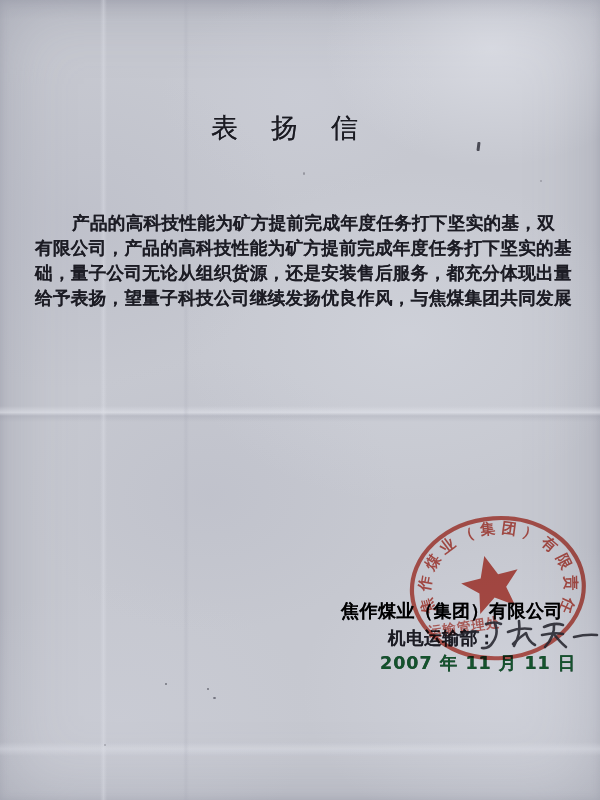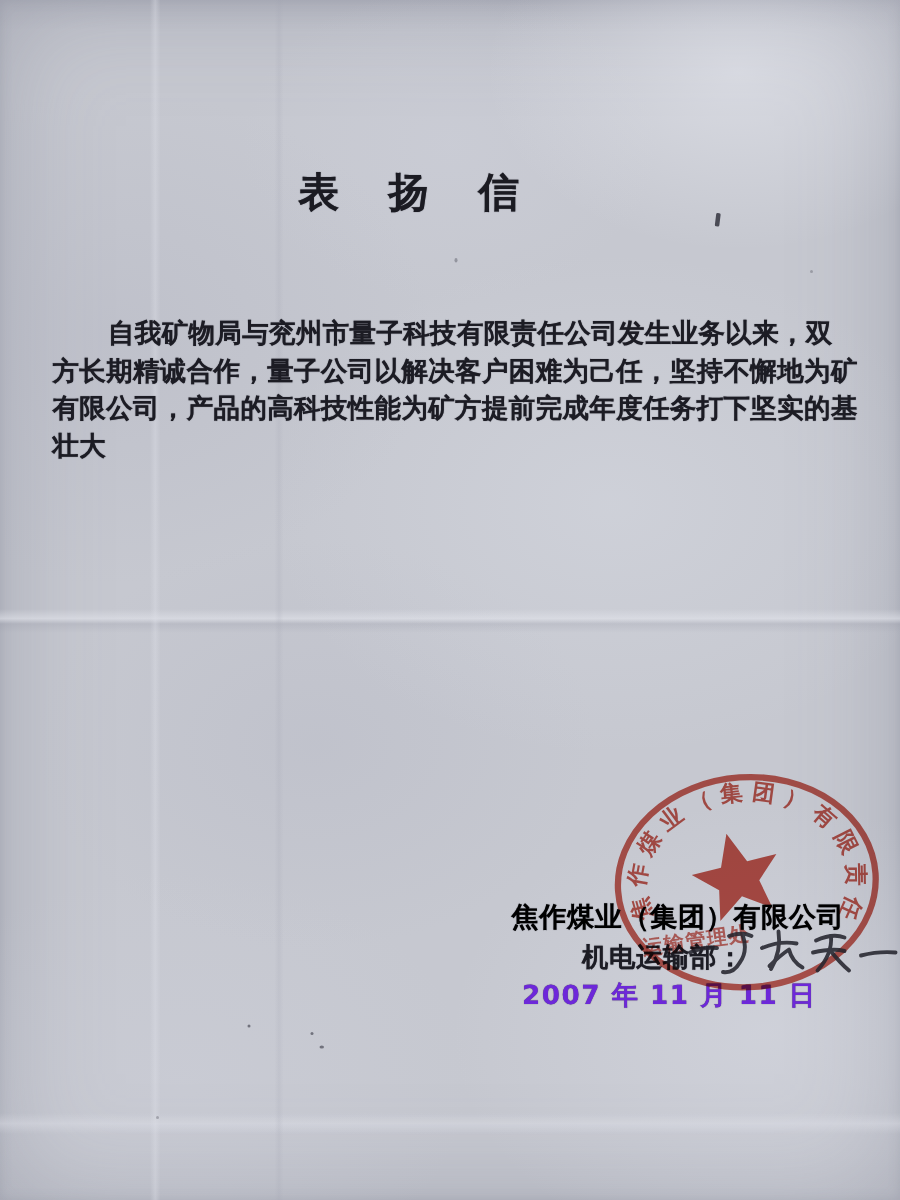--- a/index.html
+++ b/index.html
@@ -28,39 +28,39 @@
   .crease-v1{position:absolute;top:0;bottom:0;left:100px;width:7px;z-index:1;pointer-events:none;
     background:linear-gradient(to right, transparent, rgba(222,224,232,.38), transparent);}
   .crease-v2{position:absolute;top:0;bottom:0;left:183px;width:6px;z-index:1;pointer-events:none;
     background:linear-gradient(to right, transparent, rgba(160,162,176,.18), transparent);}
   .crease-h2{
     position:absolute;left:0;right:0;top:742px;height:14px;z-index:1;pointer-events:none;
     background:linear-gradient(to bottom, transparent, rgba(224,226,234,.4) 50%, transparent);
   }
 
   .title{
-    position:absolute;top:110px;left:0;width:548px;z-index:2;
-    text-align:center;font-size:27px;font-weight:bold;color:#1b1b22;
+    position:absolute;top:110px;left:12px;width:548px;z-index:2;
+    text-align:center;font-size:27px;font-weight:normal;color:#1b1b22;
     letter-spacing:3px;text-shadow:0 0 .6px rgba(25,25,35,.8);
   }
   .body-text{position:absolute;top:211px;left:35px;width:540px;z-index:2;}
   .body-text .line{
     font-size:17.6px;line-height:25px;font-weight:bold;color:#1c1c24;
     white-space:nowrap;letter-spacing:.3px;text-shadow:0 0 .6px rgba(25,25,35,.75);
   }
   .body-text .line.indent{text-indent:37px;}
 
   .sig-company{position:absolute;top:599px;left:341px;z-index:2;
     font-size:18px;font-weight:bold;color:#000000;letter-spacing:.5px;white-space:nowrap;
     text-shadow:0 0 .6px rgba(25,25,35,.75);}
   .sig-dept{position:absolute;top:626px;left:388px;z-index:2;
     font-size:17.5px;font-weight:bold;color:#1c1c24;letter-spacing:.5px;white-space:nowrap;
     text-shadow:0 0 .6px rgba(25,25,35,.75);text-align:right;}
-  .sig-date{position:absolute;top:651px;left:348px;z-index:2;
-    font-size:17.5px;font-weight:bold;color:#6d28d9;letter-spacing:1px;white-space:nowrap;
+  .sig-date{position:absolute;top:651px;left:380px;z-index:2;
+    font-size:17.5px;font-weight:bold;color:#14532d;letter-spacing:1px;white-space:nowrap;
     text-shadow:0 0 .6px rgba(25,25,35,.75);}
 
   .seal{position:absolute;left:400px;top:505px;width:200px;height:170px;z-index:3;
     mix-blend-mode:multiply;opacity:.92;transform:rotate(-4deg);}
   .handwriting{position:absolute;left:456px;top:615px;width:145px;height:42px;z-index:4;opacity:.88;}
 
   .ink-mark{position:absolute;left:477px;top:142px;width:3px;height:9px;z-index:2;
     background:#2b2b36;border-radius:1px;transform:rotate(7deg);opacity:.8;}
   .speck{position:absolute;width:2px;height:2px;border-radius:50%;
     background:rgba(42,42,55,.55);z-index:2;}
@@ -80,24 +80,24 @@
   <div class="crease-h"></div>
   <div class="crease-h2"></div>
   <div class="crease-v1"></div>
   <div class="crease-v2"></div>
 
   <div class="title">表　扬　信</div>
 
   <div class="ink-mark"></div>
 
   <div class="body-text">
-    <div class="line indent">自我矿物局与兖州市量子科技有限责任公司发生业务以来，双</div>
-    <div class="line">方长期精诚合作，量子公司以解决客户困难为己任，坚持不懈地为矿</div>
+    <div class="line indent">产品的高科技性能为矿方提前完成年度任务打下坚实的基，双</div>
     <div class="line">有限公司，产品的高科技性能为矿方提前完成年度任务打下坚实的基</div>
-    <div class="line">壮大</div>
+    <div class="line">础，量子公司无论从组织货源，还是安装售后服务，都充分体现出量</div>
+    <div class="line">给予表扬，望量子科技公司继续发扬优良作风，与焦煤集团共同发展</div>
   </div>
 
   <div class="sig-company">焦作煤业（集团）有限公司</div>
   <div class="sig-dept">机电运输部：</div>
   <div class="sig-date">2007 年 11 月 11 日</div>
 
   <svg class="seal" viewBox="0 0 200 170" xmlns="http://www.w3.org/2000/svg">
     <ellipse cx="98" cy="83" rx="86" ry="70" fill="none" stroke-width="4.2" stroke-opacity=".88" stroke="#c23a2e"></ellipse>
     <path id="sealArc" d="M 39.1,110.5 A 68,55 0 1 1 156.9,110.5" fill="none"></path>
     <text font-size="15" font-weight="bold" letter-spacing="5.5" fill-opacity=".9" fill="#c23a2e">

